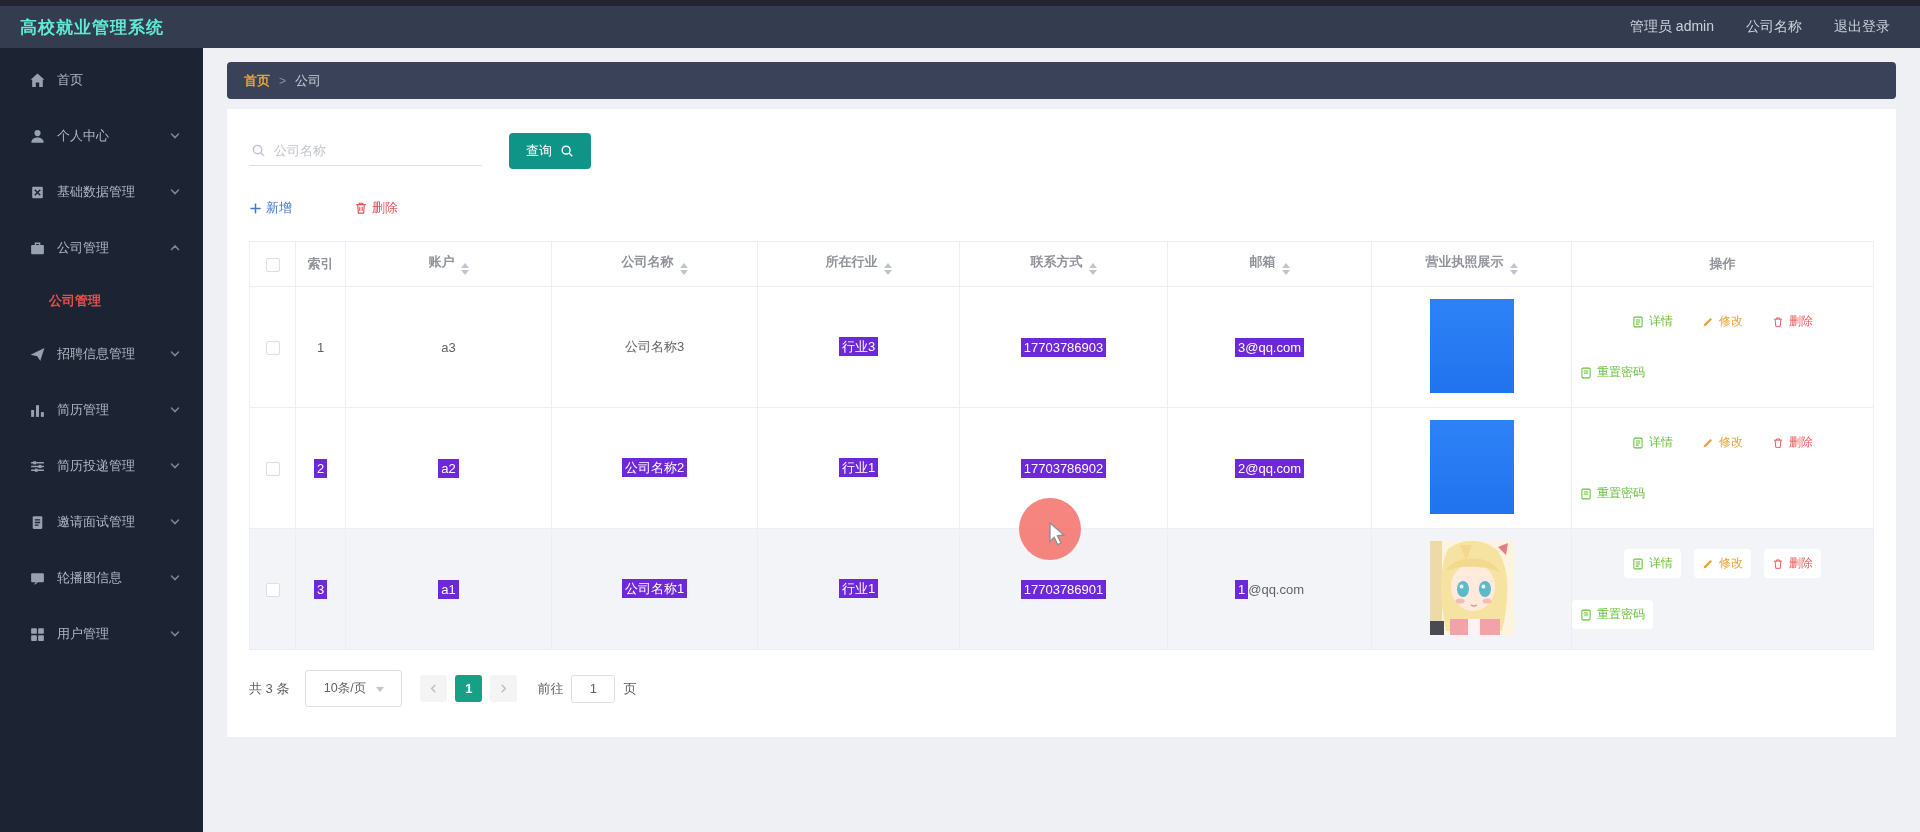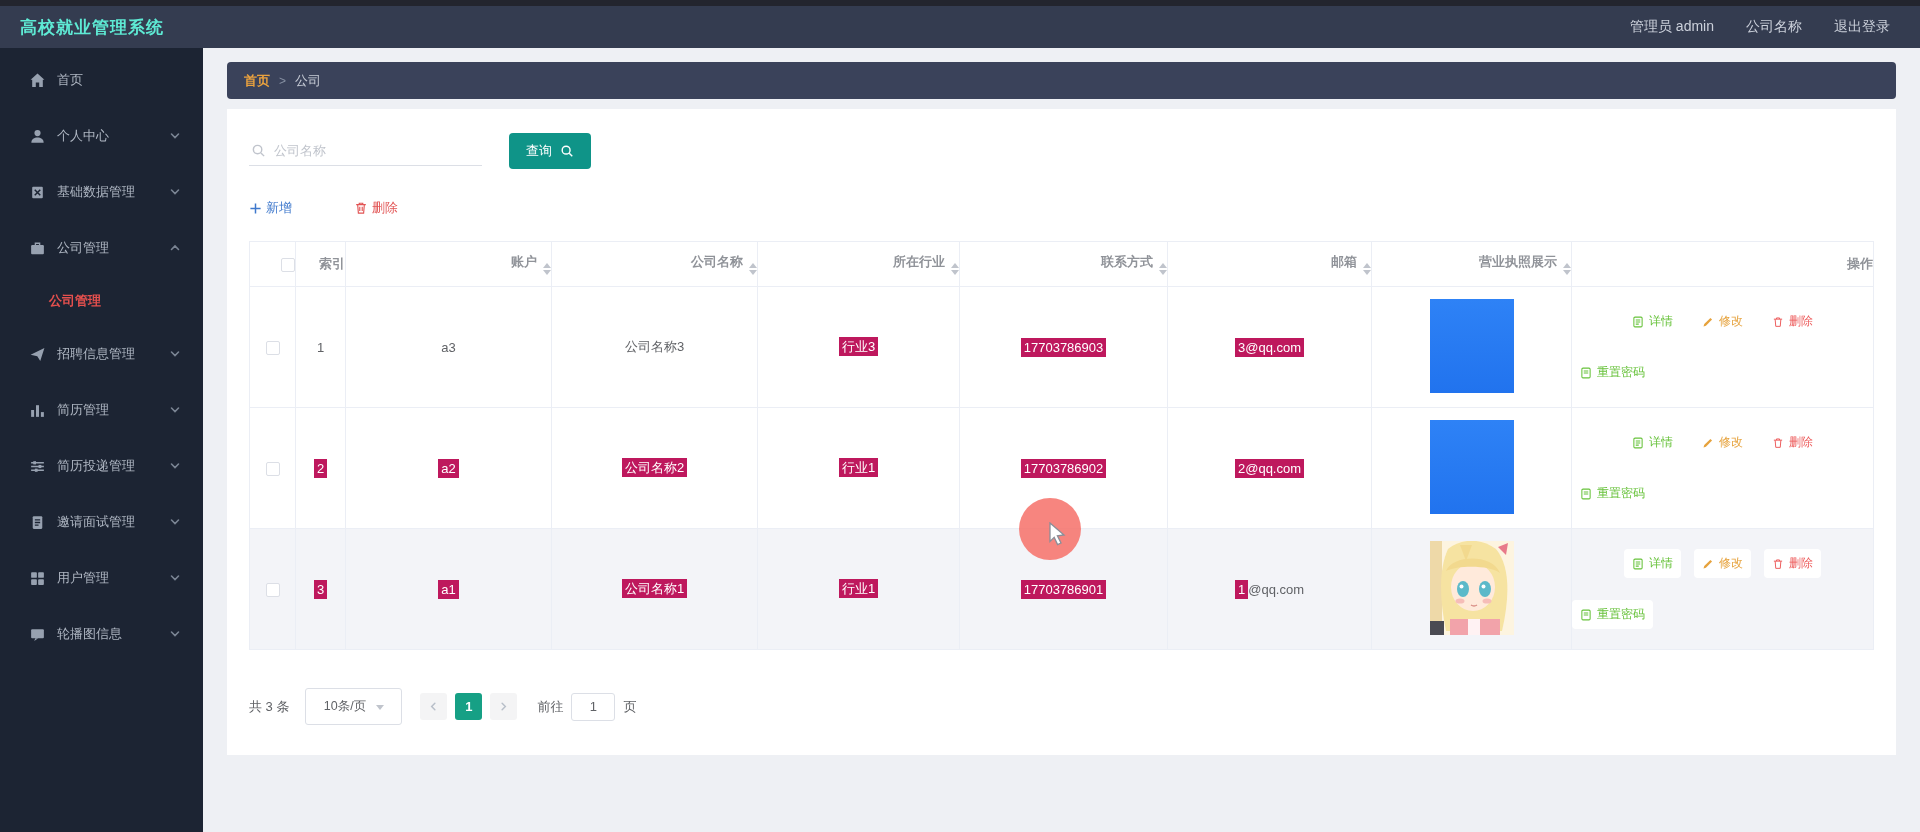--- a/index.html
+++ b/index.html
@@ -55,45 +55,45 @@
   
   .ops-row { margin-top:30px; display:flex; align-items:center; gap:62px; font-size:13px; }
   .tlink { display:flex; gap:4px; align-items:center; cursor:pointer; }
   .link-add { color:#3e78cc; }
   .link-del { color:#e25454; }
 
   
   .table-wrap { margin-top:24px; }
   table { width:100%; border-collapse:collapse; table-layout:fixed; }
   th,td { border:1px solid #ebeef5; }
-  th { height:45px; color:#909399; font-size:13px; font-weight:bold; background:#fff; text-align:right; }
+  th { height:45px; color:#909399; font-size:13px; font-weight:bold; background:#fff; text-align:center; }
   td { height:121px; text-align:center; font-size:13px; color:#606266; vertical-align:middle; background:#fff; }
   tr.hovered td { background:#f3f4f8; }
-  .sel { background:#be185d; color:#fff; padding:2px 3px; }
+  .sel { background:#6d28d9; color:#fff; padding:2px 3px; }
   .sort { display:inline-flex; flex-direction:column; margin-left:6px; vertical-align:-2px; gap:2px; cursor:pointer; }
   .sort .up { width:0; height:0; border:4px solid transparent; border-bottom:5px solid #c0c4cc; border-top:none; }
   .sort .down { width:0; height:0; border:4px solid transparent; border-top:5px solid #c0c4cc; border-bottom:none; }
   .cb { width:14px; height:14px; border:1px solid #dcdfe6; border-radius:2px; display:inline-block;
     background:#fff; vertical-align:middle; cursor:pointer; }
 
   .license-blue { width:84px; height:94px; background:linear-gradient(#2e82f6,#2173ee); display:inline-block; }
   .license-pic { display:inline-block; }
 
   
   .actions .row1 { display:flex; justify-content:center; gap:13px; }
   .actions .row2 { display:flex; justify-content:flex-start; margin-top:22px; }
   .act { display:inline-flex; align-items:center; gap:5px; background:#fff; border-radius:4px;
     padding:6px 8px; cursor:pointer; white-space:nowrap; font-size:12px; }
   .act svg { flex:none; }
   .act-detail,.act-reset { color:#67c23a; }
   .act-edit { color:#e6a23c; }
   .act-delete { color:#ed5b5b; }
 
   
-  .pagi { margin-top:38px; display:flex; align-items:center; font-size:13px; color:#606266; }
+  .pagi { margin-top:20px; display:flex; align-items:center; font-size:13px; color:#606266; }
   .pg-total { margin-right:16px; }
   .size-select { width:97px; height:37px; border:1px solid #dcdfe6; border-radius:3px;
     display:flex; align-items:center; justify-content:center; gap:10px; color:#606266;
     font-size:12.5px; margin-right:18px; cursor:pointer; background:#fff; }
   .size-caret { width:0; height:0; border:4px solid transparent; border-top:5px solid #c0c4cc; margin-top:5px; }
   .pg-btn { width:27px; height:27px; border-radius:3px; background:#f4f4f5; color:#b8bfc9;
     display:flex; align-items:center; justify-content:center; margin-right:8px; cursor:pointer; }
   .pg-cur { background:#16a085; color:#fff; font-weight:bold; font-size:13px; }
   .goto { margin-left:12px; display:flex; align-items:center; gap:8px; }
   .goto input { width:44px; height:28px; border:1px solid #dcdfe6; border-radius:3px; text-align:center;
@@ -234,42 +234,42 @@
       <span class="chev">
         <svg viewBox="0 0 12 12" width="12" height="12">
             <path d="M2.5 4 L6 7.5 L9.5 4" stroke="currentColor" stroke-width="1.6" fill="none" stroke-linecap="round"></path>
           </svg>
       </span>
     </div>
 
     <div class="menu-item">
       <span class="micon">
         <svg viewBox="0 0 16 16" width="17" height="17" fill="currentColor">
+            <rect x="2" y="3" width="12" height="8.5" rx="1"></rect>
+            <path d="M5.8 11.5 L5 14.2 L8.6 11.5 Z"></path>
+          </svg>
+      </span>
+      <span class="mlabel">轮播图信息</span>
+      <span class="chev">
+        <svg viewBox="0 0 12 12" width="12" height="12">
+            <path d="M2.5 4 L6 7.5 L9.5 4" stroke="currentColor" stroke-width="1.6" fill="none" stroke-linecap="round"></path>
+          </svg>
+      </span>
+    </div>
+
+    <div class="menu-item">
+      <span class="micon">
+        <svg viewBox="0 0 16 16" width="17" height="17" fill="currentColor">
             <rect x="2" y="2" width="5.4" height="5.4" rx="0.8"></rect>
             <rect x="8.6" y="2" width="5.4" height="5.4" rx="0.8"></rect>
             <rect x="2" y="8.6" width="5.4" height="5.4" rx="0.8"></rect>
             <rect x="8.6" y="8.6" width="5.4" height="5.4" rx="0.8"></rect>
           </svg>
       </span>
       <span class="mlabel">用户管理</span>
-      <span class="chev">
-        <svg viewBox="0 0 12 12" width="12" height="12">
-            <path d="M2.5 4 L6 7.5 L9.5 4" stroke="currentColor" stroke-width="1.6" fill="none" stroke-linecap="round"></path>
-          </svg>
-      </span>
-    </div>
-
-    <div class="menu-item">
-      <span class="micon">
-        <svg viewBox="0 0 16 16" width="17" height="17" fill="currentColor">
-            <rect x="2" y="3" width="12" height="8.5" rx="1"></rect>
-            <path d="M5.8 11.5 L5 14.2 L8.6 11.5 Z"></path>
-          </svg>
-      </span>
-      <span class="mlabel">轮播图信息</span>
       <span class="chev">
         <svg viewBox="0 0 12 12" width="12" height="12">
             <path d="M2.5 4 L6 7.5 L9.5 4" stroke="currentColor" stroke-width="1.6" fill="none" stroke-linecap="round"></path>
           </svg>
       </span>
     </div>
   </div>
 </div>
 
 <div class="main">

